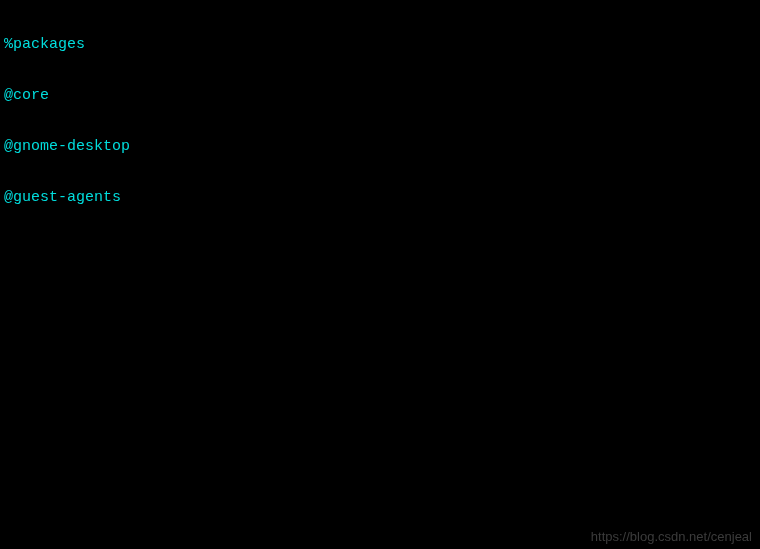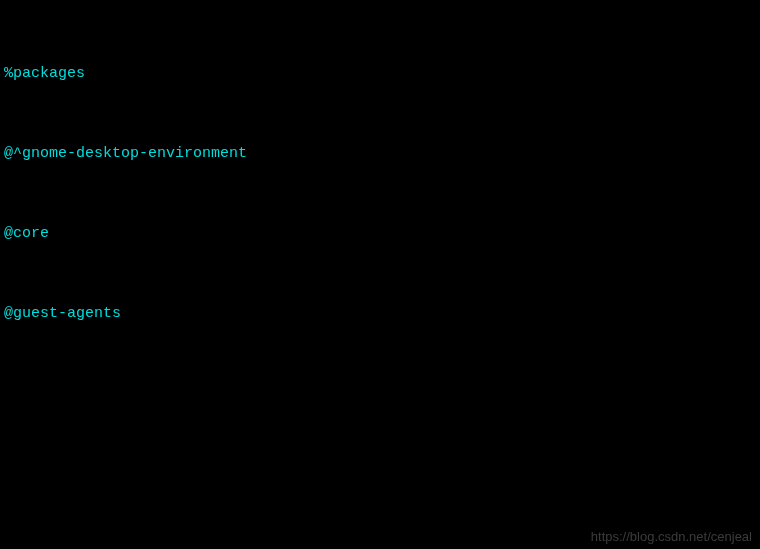--- a/index.html
+++ b/index.html
@@ -17,40 +17,39 @@
       color: #00dddd;
       padding: 2px 4px;
       position: relative;
       overflow: hidden;
     }
     .terminal-content {
       white-space: pre;
     }
     .line {
       display: block;
-      margin-top: 29px;
     }
     .watermark {
       position: absolute;
       bottom: 4px;
       right: 8px;
       color: #555555;
       font-family: Arial, sans-serif;
       font-size: 13px;
       opacity: 0.7;
       text-align: right;
     }
   </style>
 </head>
 <body>
 
 <div class="terminal-content">
   <span class="line">%packages</span>
-  <span class="line">@^gnome-desktop-environment</span>
   <span class="line">@core</span>
+  <span class="line">@gnome-desktop</span>
   <span class="line">@guest-agents</span>
   
   
   
   
   
   
   
   
   

